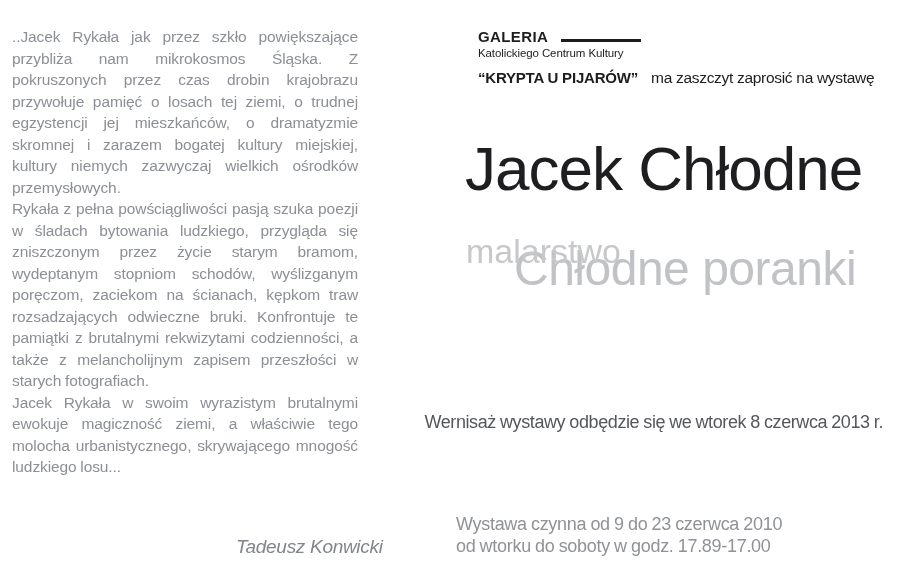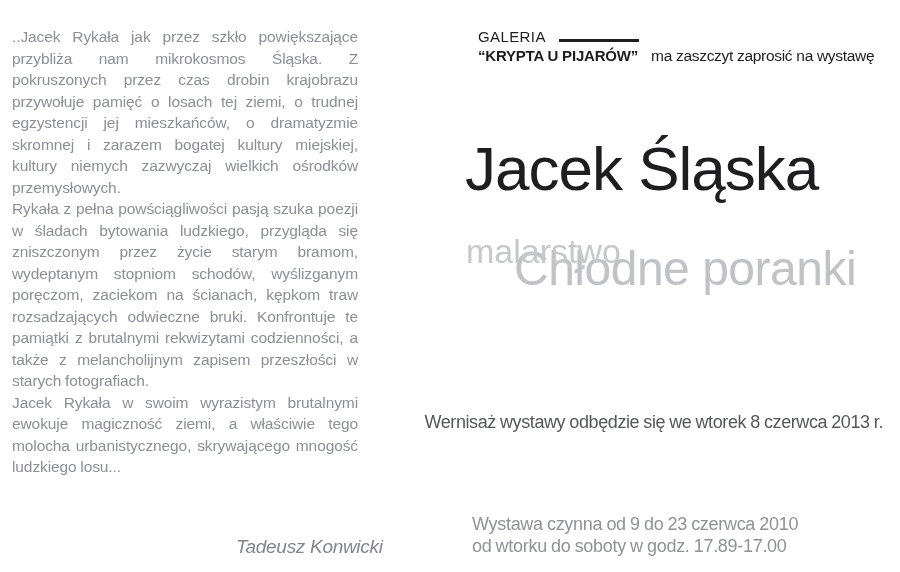--- a/index.html
+++ b/index.html
@@ -47,39 +47,39 @@
     top: 29px;
     color: var(--header-text, #1d1c1e);
     white-space: nowrap;
   }
   .galeria-row {
     display: flex;
     align-items: flex-end;
   }
   .galeria-name {
     font-size: 15px;
-    font-weight: normal;
+    font-weight: bold;
     letter-spacing: 0.4px;
     line-height: 15px;
   }
   .galeria-rule {
     width: 80px;
     height: 3px;
     background: var(--header-text, #1d1c1e);
     margin-left: 13px;
     margin-bottom: 2px;
   }
   .galeria-sub {
     font-size: 11.5px;
     letter-spacing: -0.1px;
     margin-top: 3px;
     line-height: 12px;
   }
   .krypta-row {
-    margin-top: 3px;
+    margin-top: 10px;
     line-height: 17px;
   }
   .venue {
     font-size: 15px;
     font-weight: bold;
     letter-spacing: -0.2px;
   }
   .invite {
     font-size: 15.5px;
     letter-spacing: -0.3px;
@@ -127,21 +127,21 @@
     text-align: right;
     font-size: 18px;
     line-height: 26px;
     letter-spacing: -0.4px;
     word-spacing: -0.5px;
     color: var(--vernissage-text, #55575b);
     white-space: nowrap;
   }
   .hours {
     position: absolute;
-    left: 472px;
+    left: 456px;
     top: 513px;
     text-align: left;
     font-size: 18px;
     line-height: 22px;
     letter-spacing: -0.3px;
     word-spacing: -0.5px;
     color: var(--hours-text, #8f9296);
     white-space: nowrap;
   }
 </style>
@@ -156,26 +156,27 @@
     <p>Jacek Rykała w swoim wyrazistym brutalnymi ewokuje magiczność ziemi, a właściwie tego molocha urbanistycznego, skrywającego mnogość ludzkiego losu...</p>
   </div>
 
   <div class="signature">Tadeusz Konwicki</div>
 
   <div class="gallery-header">
     <div class="galeria-row">
       <span class="galeria-name">GALERIA</span>
       <span class="galeria-rule"></span>
     </div>
+    <div class="galeria-sub">Katolickiego Centrum Kultury</div>
     <div class="krypta-row">
       <span class="venue">“KRYPTA U PIJARÓW”</span><span class="invite">ma zaszczyt zaprosić na wystawę</span>
     </div>
   </div>
 
-  <div class="artist">Jacek Śląska</div>
+  <div class="artist">Jacek Chłodne</div>
   <div class="exhibition">Chłodne poranki</div>
   <div class="medium">malarstwo</div>
 
   <div class="vernissage">
     <div>Wernisaż wystawy odbędzie się we wtorek 8 czerwca 2013 r.</div>
   </div>
 
   <div class="hours">
     <div>Wystawa czynna od 9 do 23 czerwca 2010</div>
     <div>od wtorku do soboty w godz. 17.89-17.00</div>

